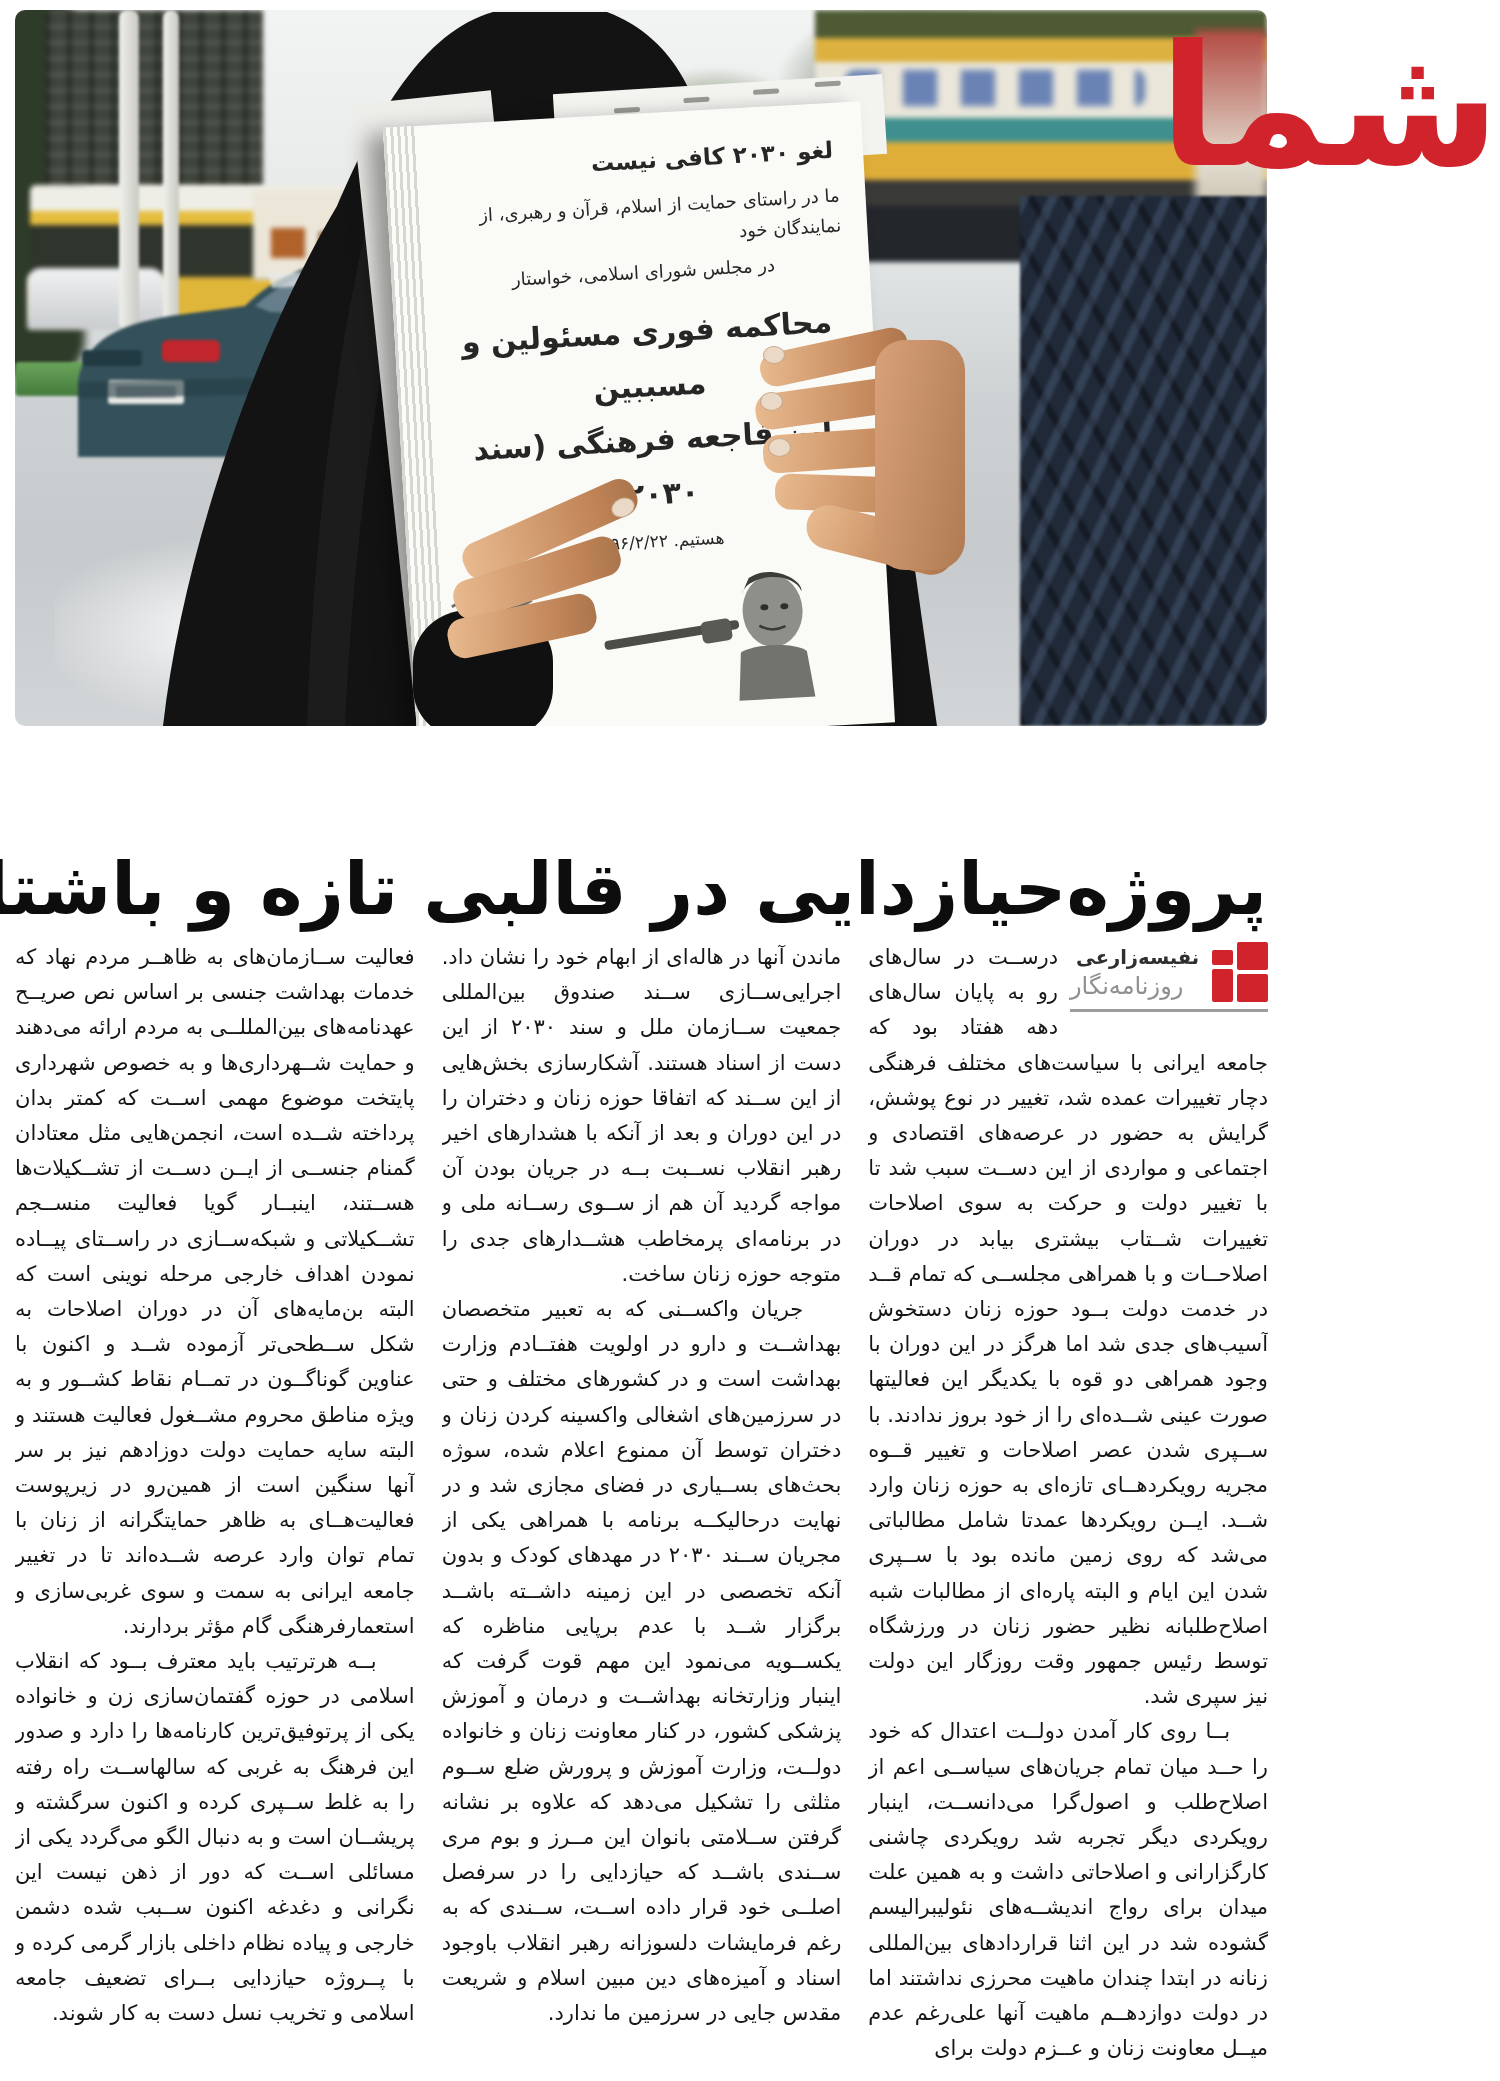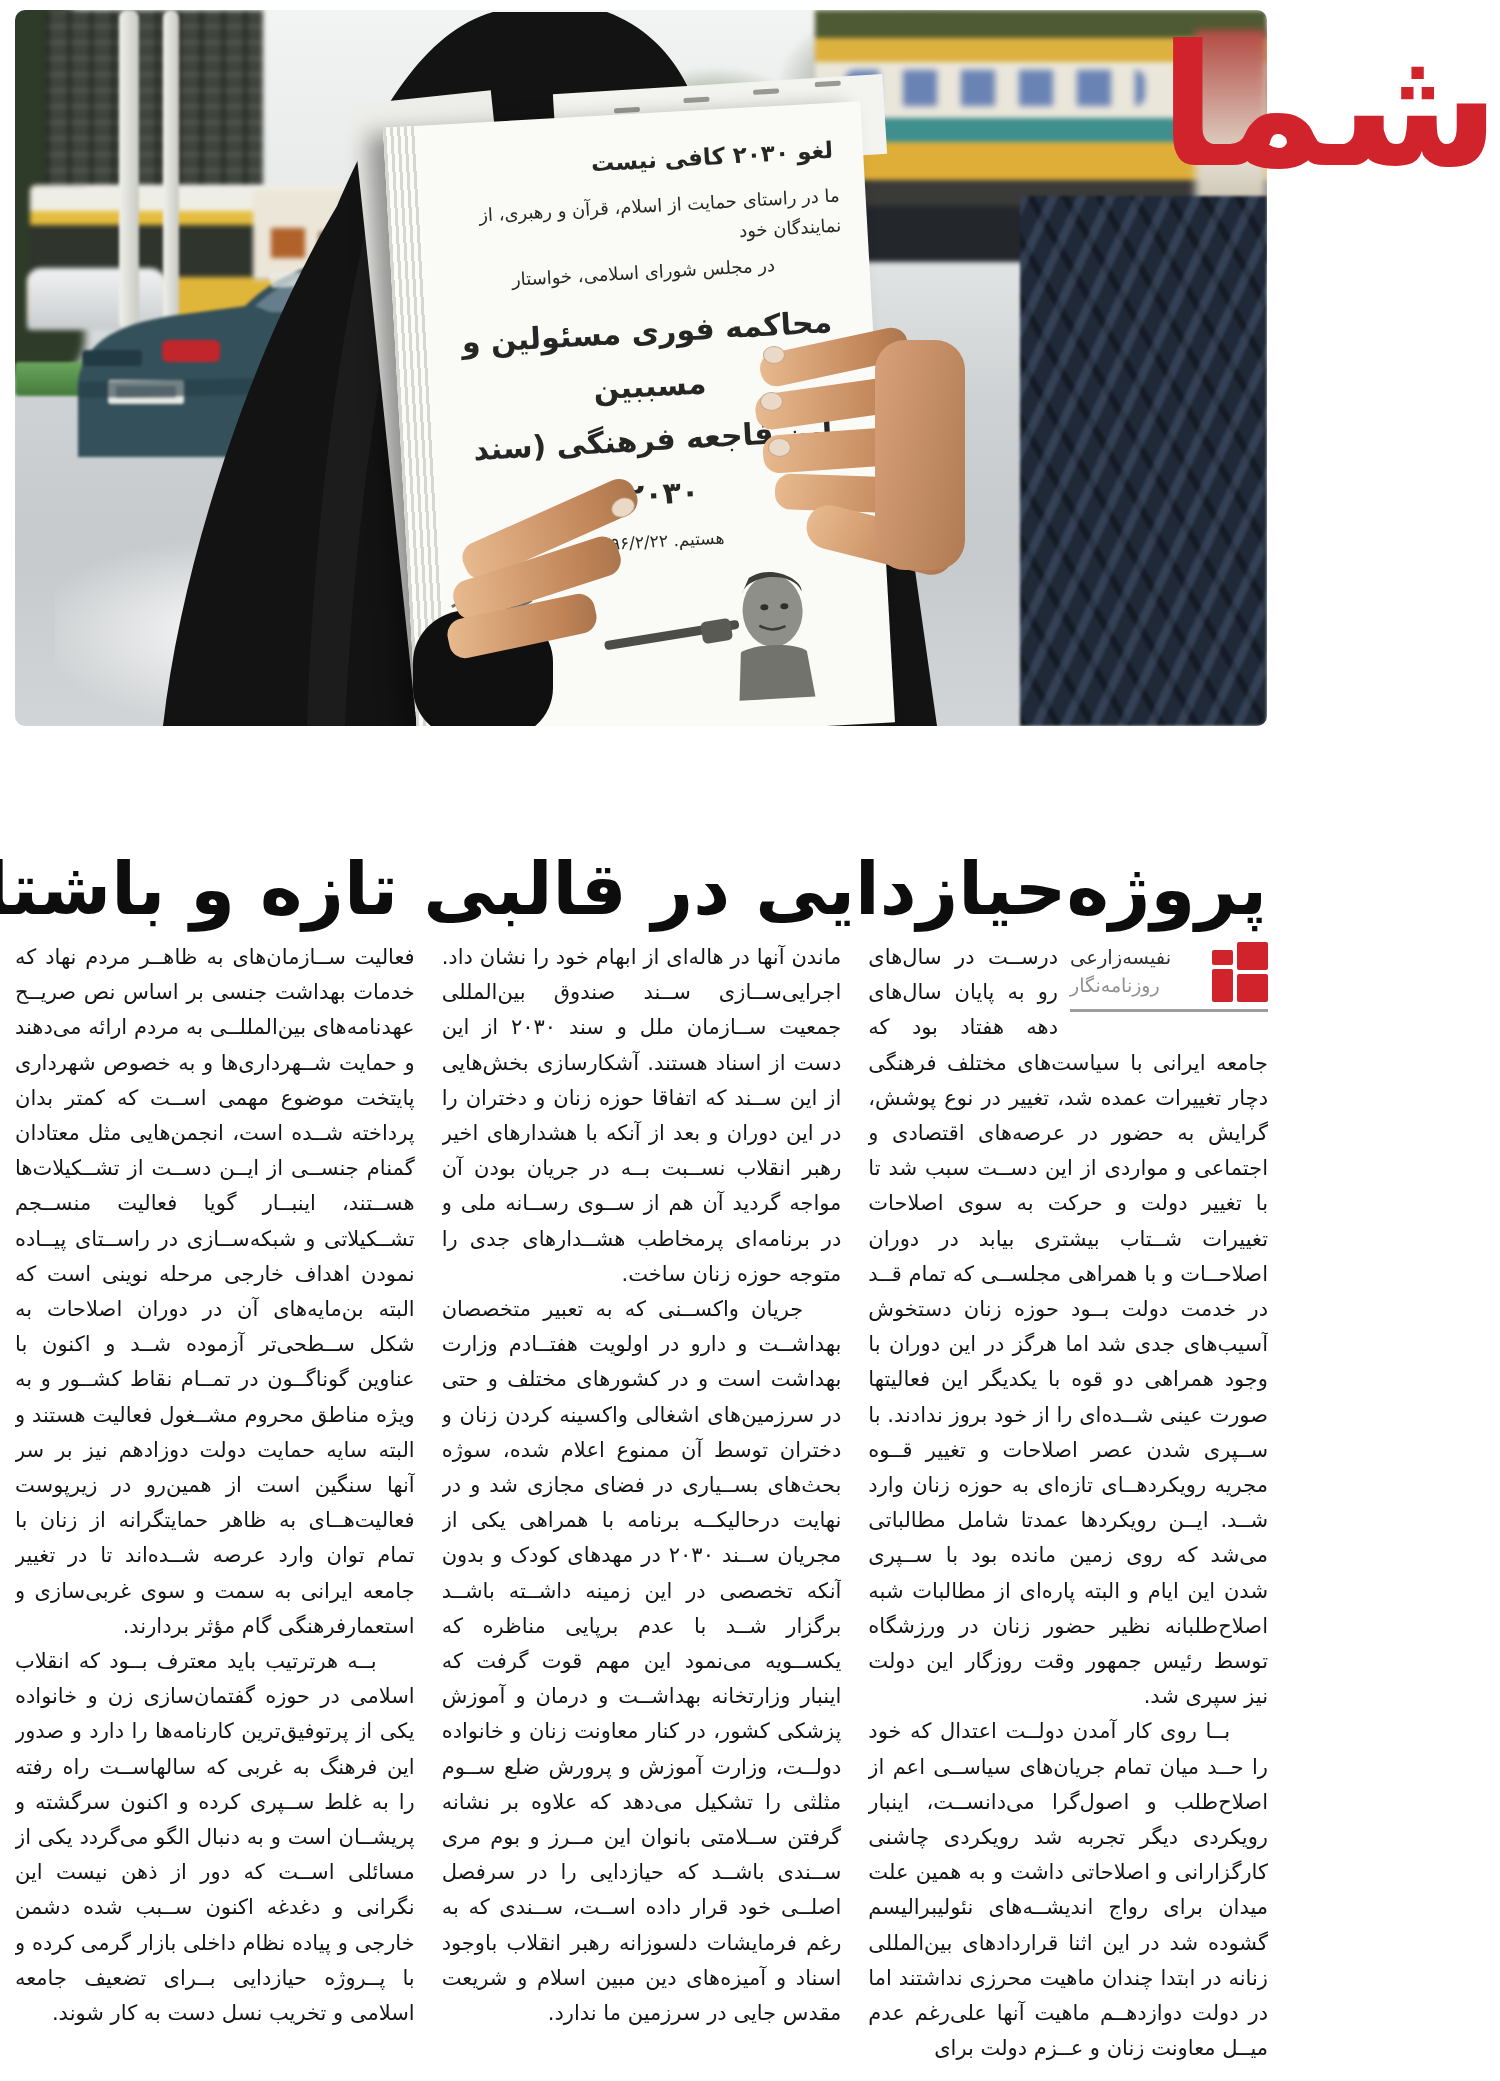--- a/index.html
+++ b/index.html
@@ -23,22 +23,22 @@
   .col{flex:1 1 0;overflow:hidden;font-size:21px;line-height:35.2px;color:#161616;
        text-align:justify;}
   .col p{margin:0;}
   .col p + p{text-indent:38px;}
 
   .byline{float:right;width:198px;margin:2px 0 10px 12px;padding-bottom:7px;
           border-bottom:3px solid #9c9c9c;}
   .byline-row{display:flex;direction:rtl;align-items:center;gap:7px;justify-content:flex-start;}
   .jicon{width:56px;height:60px;flex:0 0 auto;}
   .byline-texts{flex:1;text-align:left;}
-  .byline-name{font-size:19.5px;font-weight:normal;color:#2f2f2f;line-height:28px;white-space:nowrap;}
-  .byline-role{font-size:19px;color:#8f8f8f;line-height:28px;white-space:nowrap;font-family:Liberation Serif, serif;}
+  .byline-name{font-size:19.5px;font-weight:bold;color:#2f2f2f;line-height:28px;white-space:nowrap;text-align:center;}
+  .byline-role{font-size:24px;color:#8f8f8f;line-height:28px;white-space:nowrap;}
 
   
   .photo{left:15px;top:10px;width:1252px;height:716px;border-radius:10px;overflow:hidden;
          background:linear-gradient(#f2f4f3,#e6e9e8 30%,#cdd1d3 55%,#c6cacc 75%,#d2d5d7);}
   .blur1{filter:blur(1.5px);} .blur2{filter:blur(2.5px);} .blur3{filter:blur(4px);}
 
   .trees-left{left:-20px;top:-10px;width:90px;height:380px;background:#2e3b28;border-radius:40px;}
   .building{left:30px;top:0;width:218px;height:178px;background:
       repeating-linear-gradient(90deg,rgba(0,0,0,.35) 0 5px,transparent 5px 22px),
       repeating-linear-gradient(0deg,rgba(255,255,255,.14) 0 3px,transparent 3px 16px),#3f453c;}

